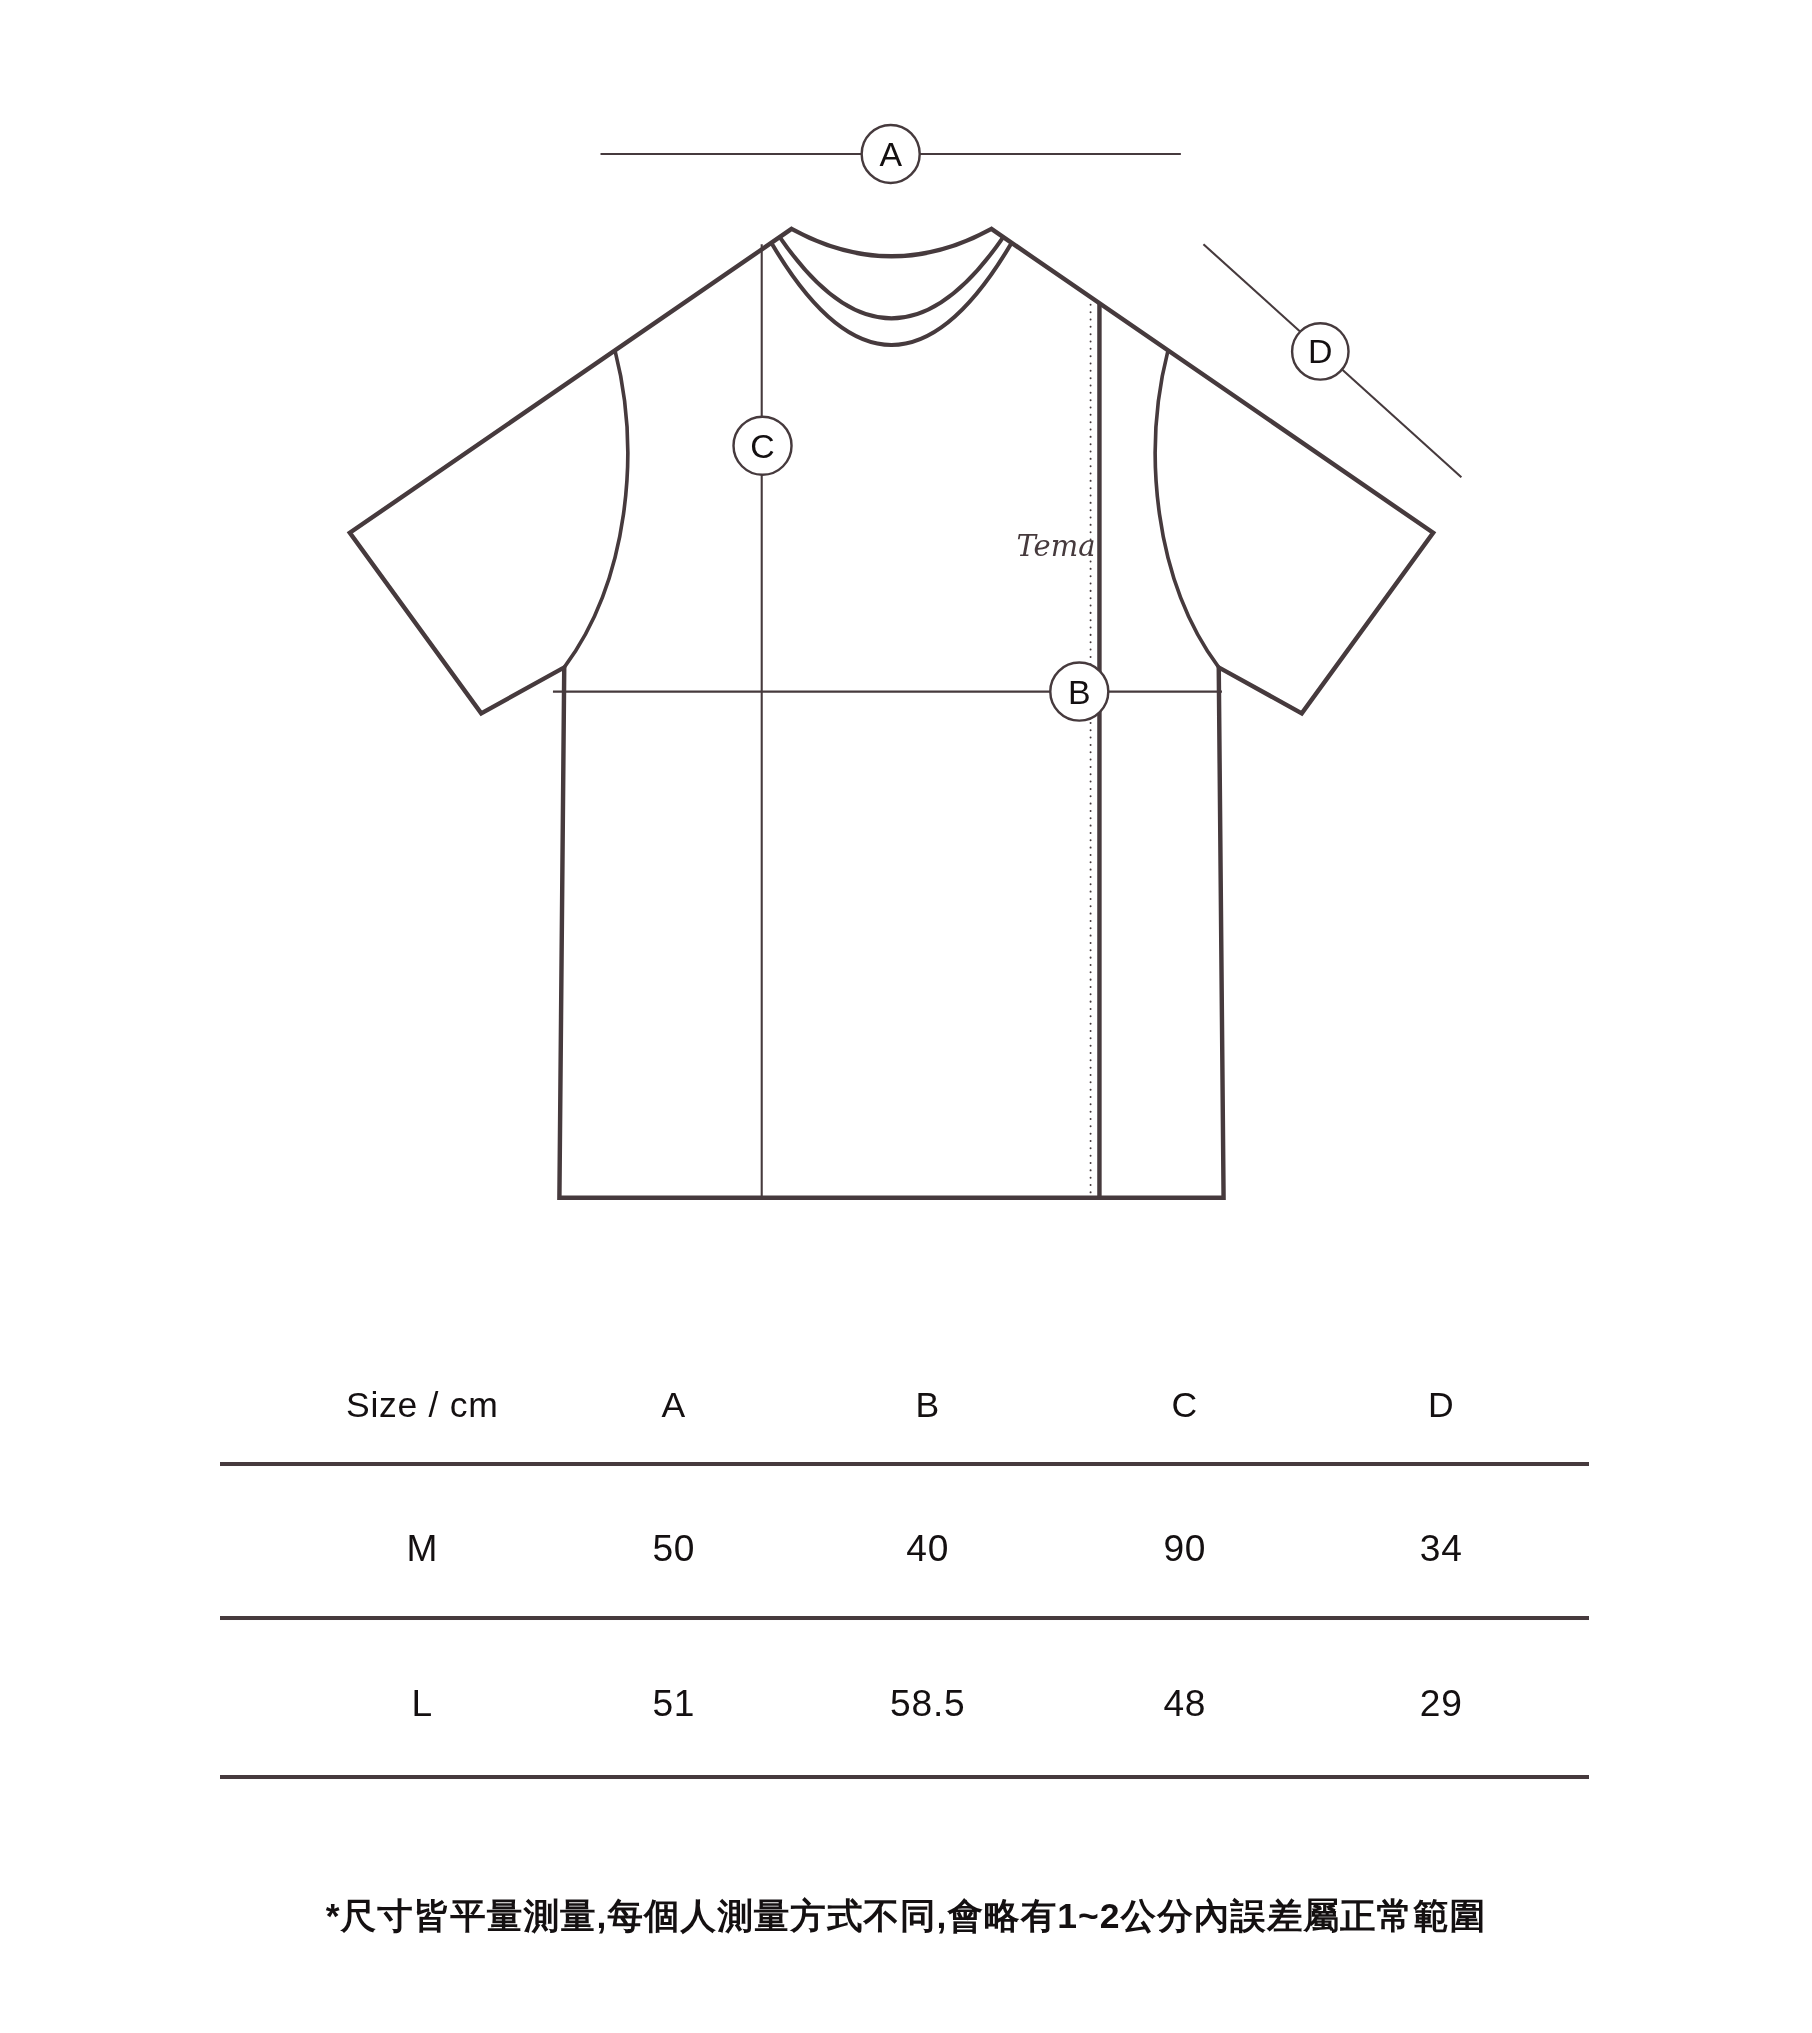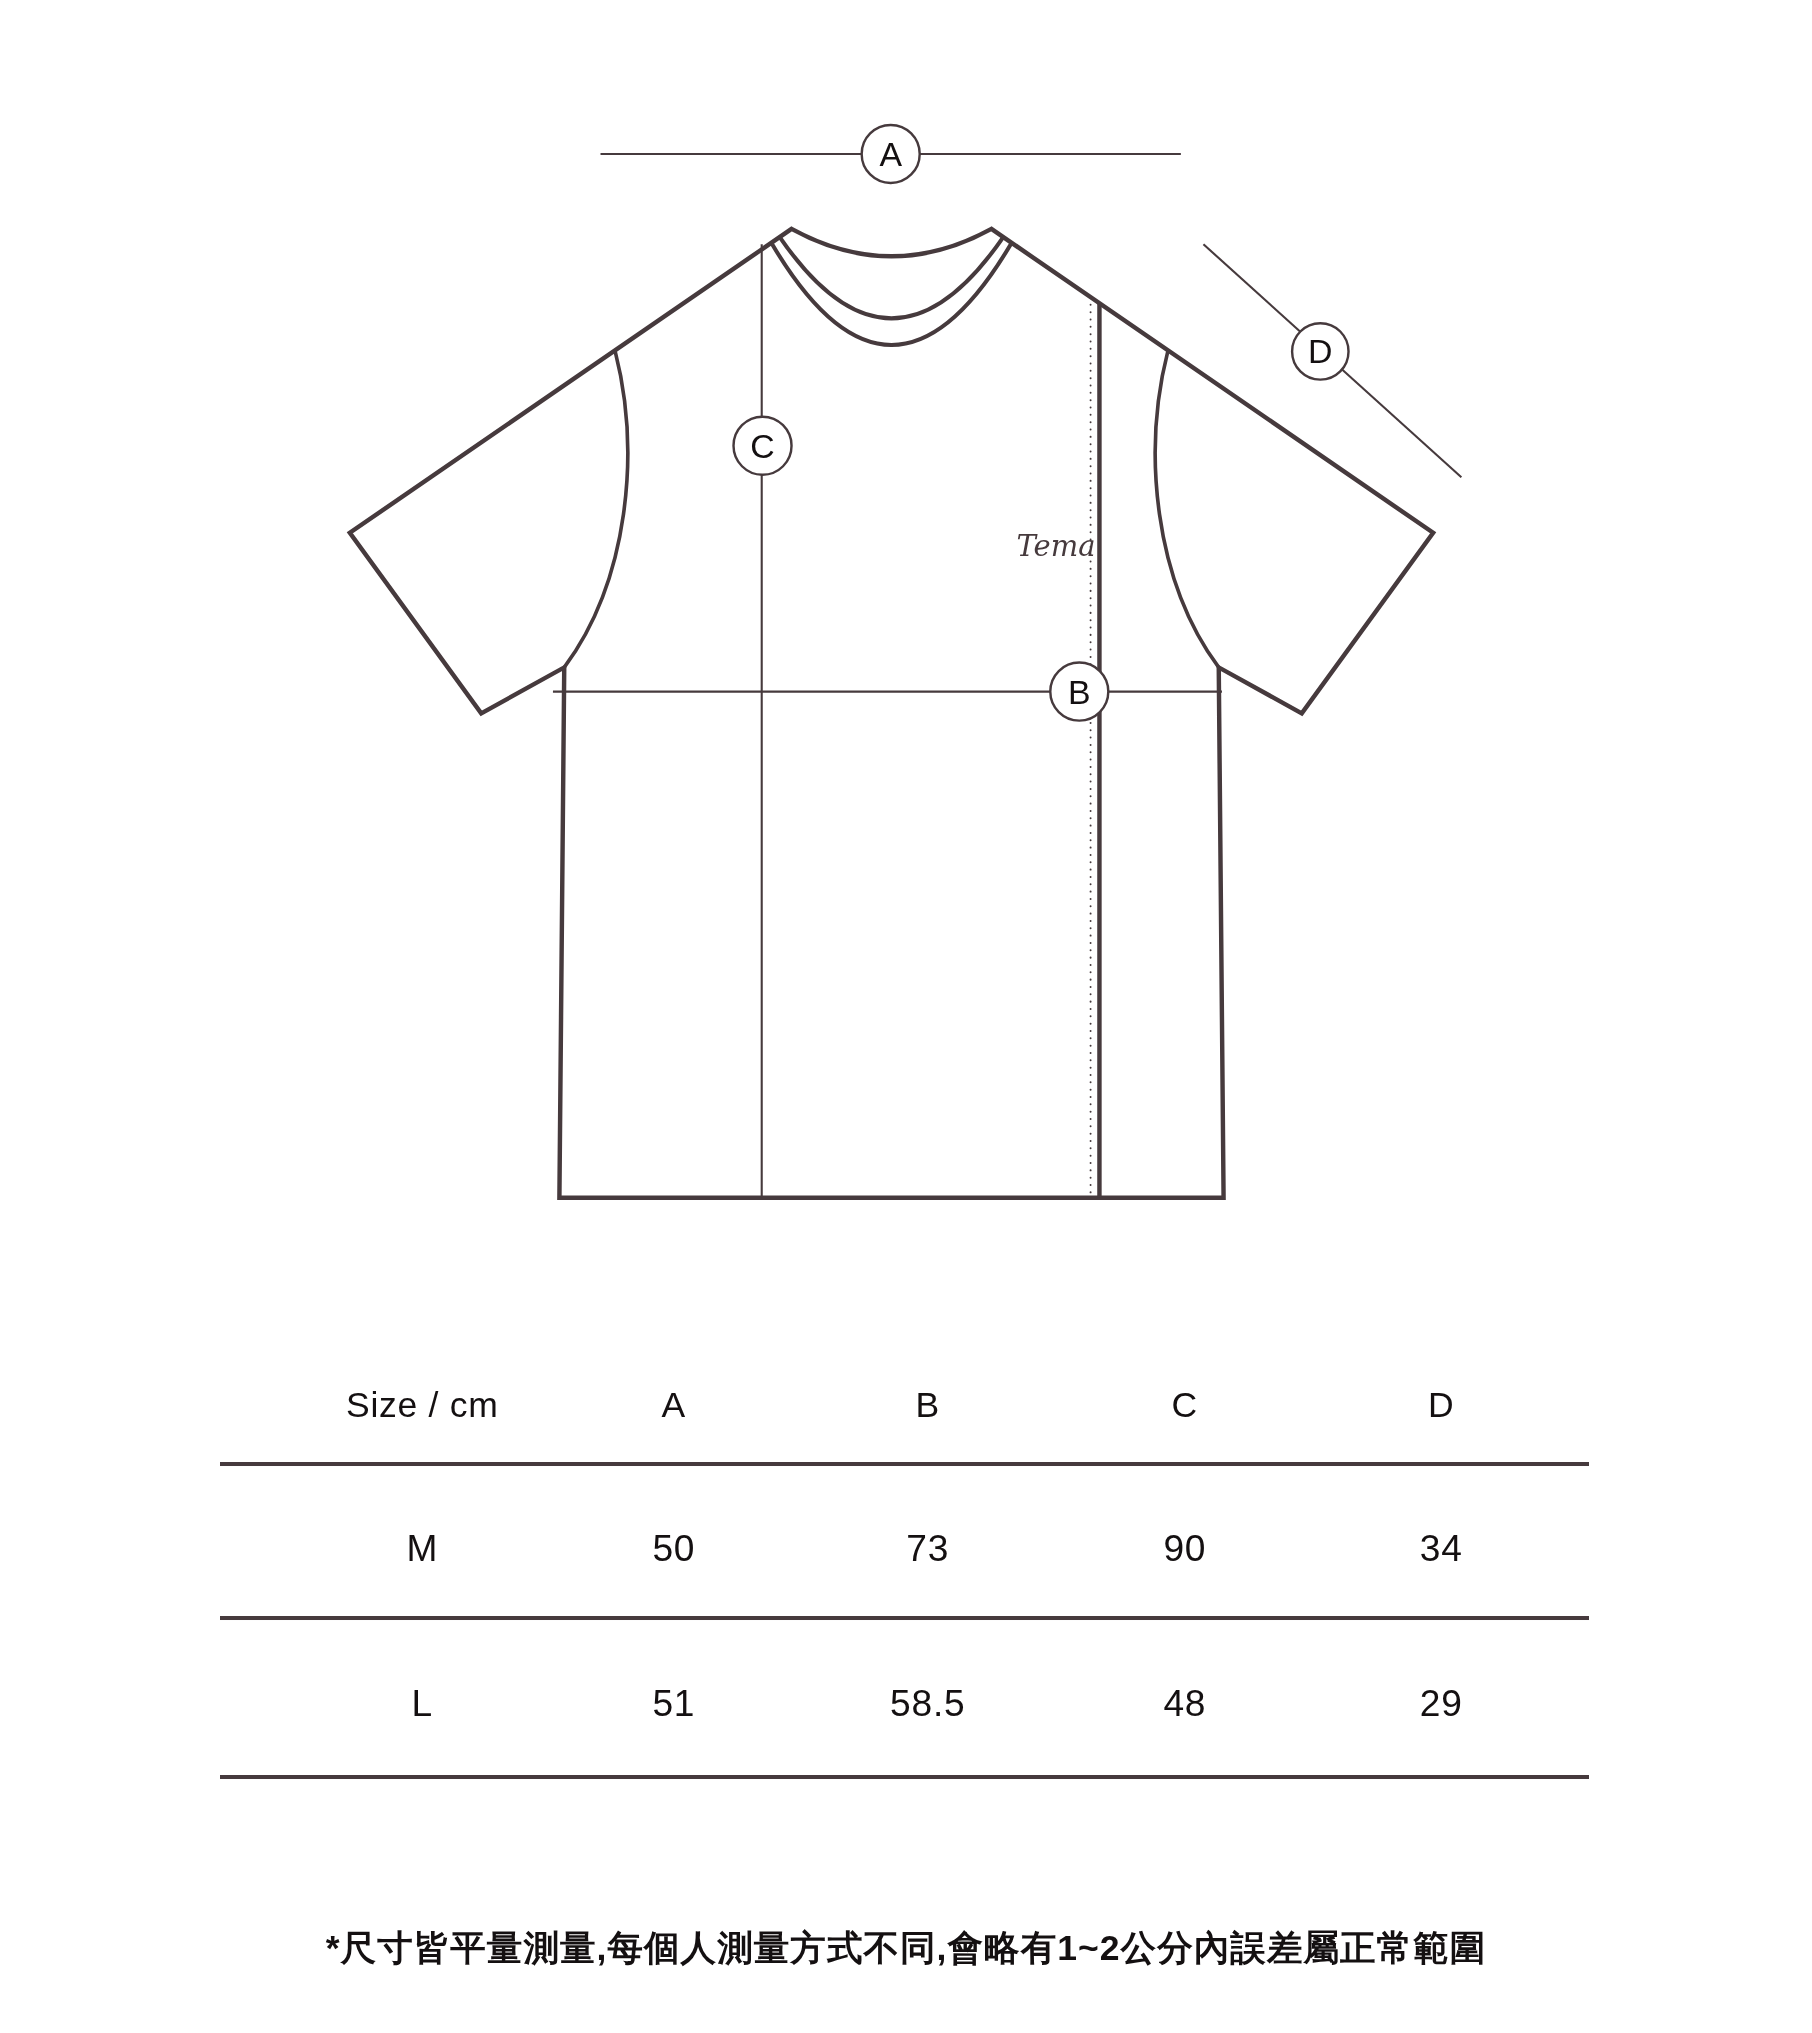--- a/index.html
+++ b/index.html
@@ -25,21 +25,21 @@
   .col-b { left:51.68%; }
   .col-c { left:70.45%; }
   .col-d { left:89.17%; }
   .hdr .tbl-cell { font-size:1.96vw; }
   .rule {
     position:absolute; left:12.14%; width:75.58%; height:0.22vw;
     background:#463a3d; transform:translateY(-50%);
   }
   .footnote {
     position:absolute; left:50%; top:94.29%; transform:translate(-50%,-50%);
-    font-size:1.96vw; font-weight:bold; letter-spacing:0.03em; white-space:nowrap;margin-top:32px;
+    font-size:1.96vw; font-weight:bold; letter-spacing:0.03em; white-space:nowrap;
   }
 </style>
 </head>
 <body>
 
 <div class="page">
 
   <svg class="diagram-svg" viewBox="0 0 2248 2522" preserveAspectRatio="xMidYMid meet">
 
     <line x1="745" y1="191" x2="1465" y2="191" stroke="#463a3d" stroke-width="2.6"></line>
@@ -100,21 +100,21 @@
     <span class="tbl-cell col-b">B</span>
     <span class="tbl-cell col-c">C</span>
     <span class="tbl-cell col-d">D</span>
   </div>
 
   <div class="rule" style="top:72.01%;"></div>
 
   <div class="tbl-row" style="top:76.13%;">
     <span class="tbl-cell col-size">M</span>
     <span class="tbl-cell col-a">50</span>
-    <span class="tbl-cell col-b">73</span>
+    <span class="tbl-cell col-b">40</span>
     <span class="tbl-cell col-c">90</span>
     <span class="tbl-cell col-d">34</span>
   </div>
 
   <div class="rule" style="top:79.58%;"></div>
 
   <div class="tbl-row" style="top:83.78%;">
     <span class="tbl-cell col-size">L</span>
     <span class="tbl-cell col-a">51</span>
     <span class="tbl-cell col-b">58.5</span>

